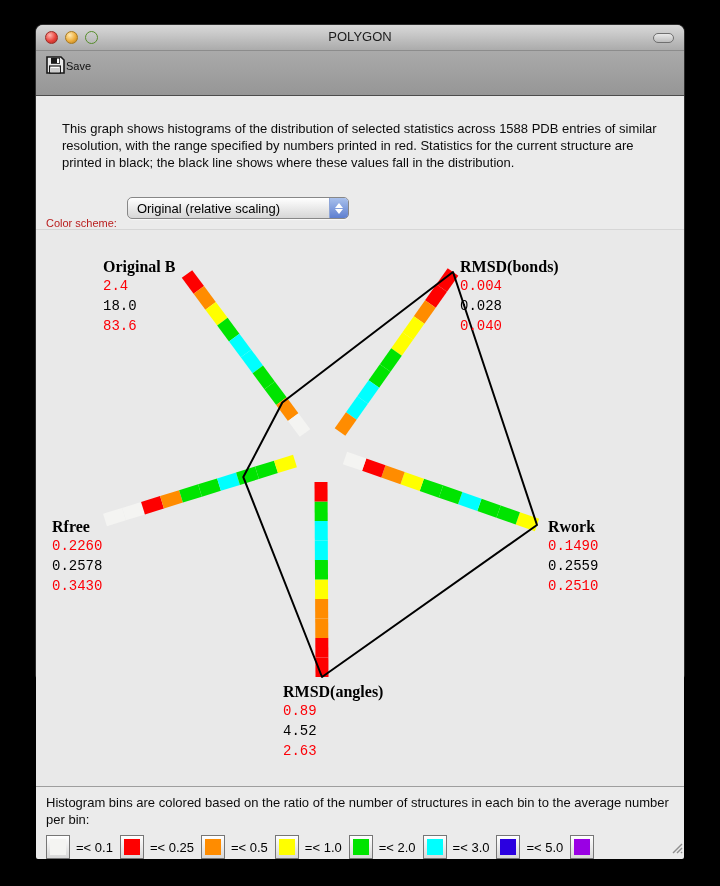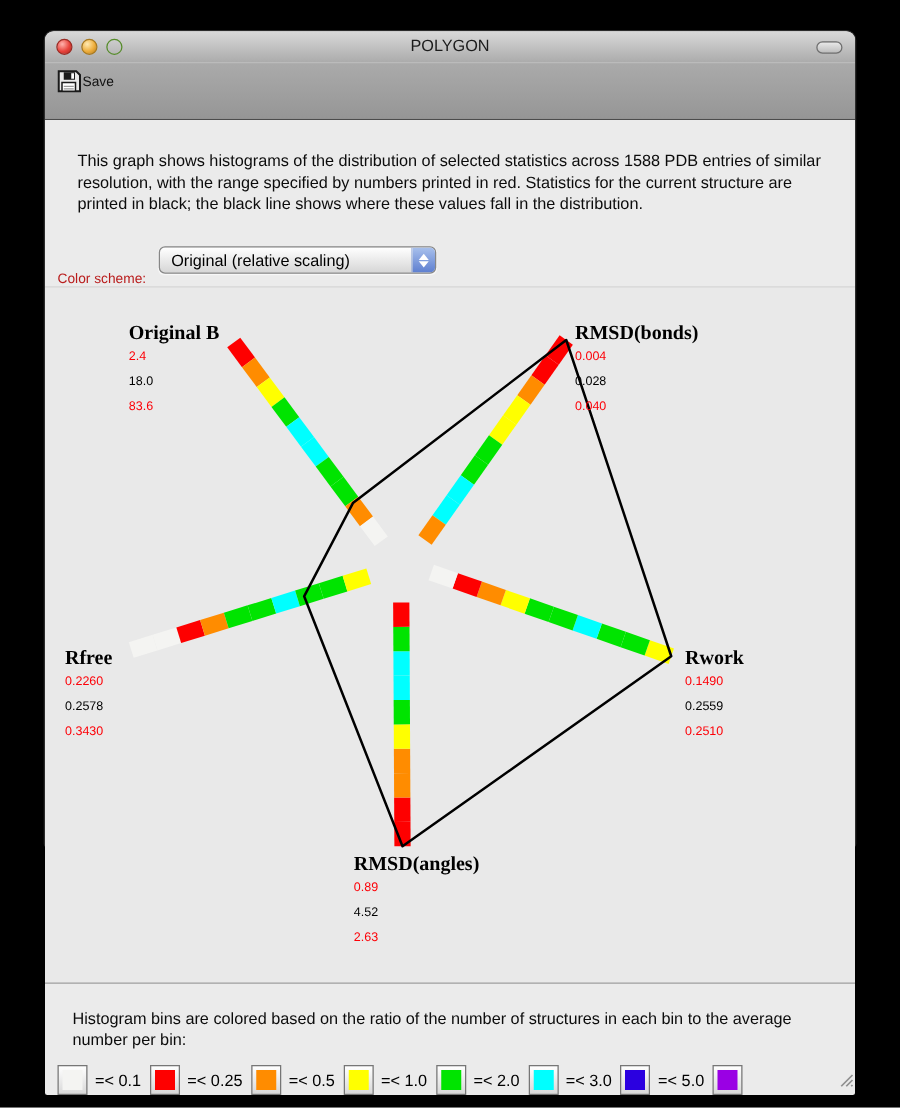--- a/index.html
+++ b/index.html
@@ -38,26 +38,26 @@
                   background:linear-gradient(#a8c0ec,#5e7fd0);display:flex;flex-direction:column;
                   align-items:center;justify-content:center;gap:1px;border-left:1px solid #8fa6d8;}
   .popup .arr{width:0;height:0;border-left:4px solid transparent;border-right:4px solid transparent;}
   .popup .arr.up{border-bottom:5px solid #fff;}
   .popup .arr.dn{border-top:5px solid #fff;}
   
   .plot{flex:0 0 557px;position:relative;background:#e9e9e9;border-top:1px solid #d6d6d6;box-sizing:border-box;}
   .plot svg{position:absolute;left:0;top:0;}
   .axis-block{position:absolute;white-space:nowrap;}
   .axis-title{font-family:"Liberation Serif",serif;font-weight:bold;font-size:16px;color:#000;line-height:18px;}
-  .axis-val{font-family:Liberation Sans, sans-serif;font-size:10px;line-height:20px;}
+  .axis-val{font-family:Liberation Mono, monospace;font-size:14px;line-height:20px;}
   .axis-val.red{color:#fd0007;}
   .axis-val.black{color:#000;}
   
   .legend-panel{flex:1;border-top:1px solid #9e9e9e;padding:7px 10px 0 10px;box-sizing:border-box;position:relative;}
-  .legend-text{margin:12px;font-size:13px;line-height:17px;color:#0c0c0c;}
+  .legend-text{margin:0;font-size:13px;line-height:17px;color:#0c0c0c;}
   .swatch-row{margin-top:7px;display:flex;align-items:center;}
   .swatch{width:24px;height:24px;box-sizing:border-box;border:1px solid #767676;
           background:linear-gradient(#ffffff,#d8d8d8);padding:3px;display:block;flex:0 0 24px;}
   .swatch .chip{width:100%;height:100%;}
   .swatch-label{font-size:13px;color:#000;margin:0 7px 0 6px;white-space:nowrap;}
   .grip{position:absolute;right:1px;bottom:1px;}
 </style>
 </head>
 <body>
 

